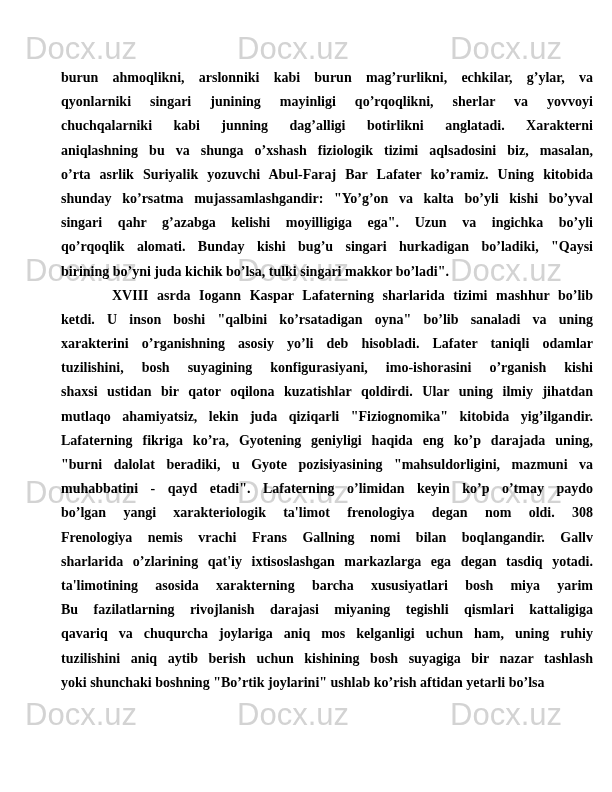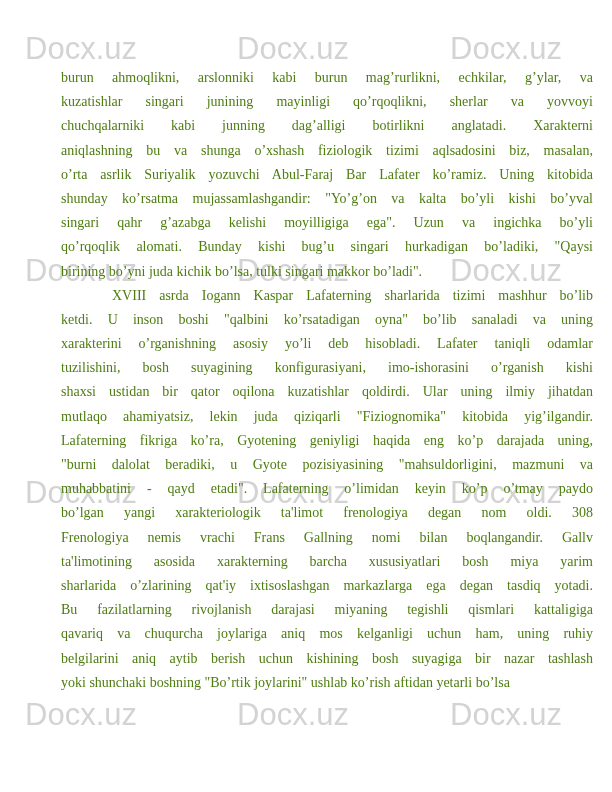--- a/index.html
+++ b/index.html
@@ -74,45 +74,45 @@
       <span class="wm" style="left: 25px; top: 255px; color: rgb(211, 211, 211);">Docx.uz</span>
       <span class="wm" style="left: 237px; top: 255px; color: rgb(211, 211, 211);">Docx.uz</span>
       <span class="wm" style="left: 450px; top: 255px; color: rgb(211, 211, 211);">Docx.uz</span>
       <span class="wm" style="left: 25px; top: 477px; color: rgb(211, 211, 211);">Docx.uz</span>
       <span class="wm" style="left: 237px; top: 477px; color: rgb(211, 211, 211);">Docx.uz</span>
       <span class="wm" style="left: 450px; top: 477px; color: rgb(211, 211, 211);">Docx.uz</span>
       <span class="wm" style="left: 25px; top: 699px; color: rgb(211, 211, 211);">Docx.uz</span>
       <span class="wm" style="left: 237px; top: 699px; color: rgb(211, 211, 211);">Docx.uz</span>
       <span class="wm" style="left: 450px; top: 699px; color: rgb(211, 211, 211);">Docx.uz</span>
     </div>
-  <div id="textblock" style="color: #4d7c0f;">
+  <div id="textblock" style="color: #000000; font-weight: bold;">
       <div class="para">
         <div class="ln">burun ahmoqlikni, arslonniki kabi burun mag’rurlikni, echkilar, g’ylar, va</div>
-        <div class="ln">kuzatishlar singari junining mayinligi qo’rqoqlikni, sherlar va yovvoyi</div>
+        <div class="ln">qyonlarniki singari junining mayinligi qo’rqoqlikni, sherlar va yovvoyi</div>
         <div class="ln">chuchqalarniki kabi junning dag’alligi botirlikni anglatadi. Xarakterni</div>
         <div class="ln">aniqlashning bu va shunga o’xshash fiziologik tizimi aqlsadosini biz, masalan,</div>
         <div class="ln">o’rta asrlik Suriyalik yozuvchi Abul-Faraj Bar Lafater ko’ramiz. Uning kitobida</div>
         <div class="ln">shunday ko’rsatma mujassamlashgandir: "Yo’g’on va kalta bo’yli kishi bo’yval</div>
         <div class="ln">singari qahr g’azabga kelishi moyilligiga ega". Uzun va ingichka bo’yli</div>
         <div class="ln">qo’rqoqlik alomati. Bunday kishi bug’u singari hurkadigan bo’ladiki, "Qaysi</div>
         <div class="ln lastline">birining bo’yni juda kichik bo’lsa, tulki singari makkor bo’ladi".</div>
       </div>
       <div class="para">
         <div class="ln indented">XVIII asrda Iogann Kaspar Lafaterning sharlarida tizimi mashhur bo’lib</div>
         <div class="ln">ketdi. U inson boshi "qalbini ko’rsatadigan oyna" bo’lib sanaladi va uning</div>
         <div class="ln">xarakterini o’rganishning asosiy yo’li deb hisobladi. Lafater taniqli odamlar</div>
         <div class="ln">tuzilishini, bosh suyagining konfigurasiyani, imo-ishorasini o’rganish kishi</div>
         <div class="ln">shaxsi ustidan bir qator oqilona kuzatishlar qoldirdi. Ular uning ilmiy jihatdan</div>
         <div class="ln">mutlaqo ahamiyatsiz, lekin juda qiziqarli "Fiziognomika" kitobida yig’ilgandir.</div>
         <div class="ln">Lafaterning fikriga ko’ra, Gyotening geniyligi haqida eng ko’p darajada uning,</div>
         <div class="ln">"burni dalolat beradiki, u Gyote pozisiyasining "mahsuldorligini, mazmuni va</div>
         <div class="ln">muhabbatini - qayd etadi". Lafaterning o’limidan keyin ko’p o’tmay paydo</div>
         <div class="ln">bo’lgan yangi xarakteriologik ta'limot frenologiya degan nom oldi. 308</div>
         <div class="ln">Frenologiya nemis vrachi Frans Gallning nomi bilan boqlangandir. Gallv</div>
+        <div class="ln">sharlarida o’zlarining qat'iy ixtisoslashgan markazlarga ega degan tasdiq yotadi.</div>
         <div class="ln">ta'limotining asosida xarakterning barcha xususiyatlari bosh miya yarim</div>
-        <div class="ln">sharlarida o’zlarining qat'iy ixtisoslashgan markazlarga ega degan tasdiq yotadi.</div>
         <div class="ln">Bu fazilatlarning rivojlanish darajasi miyaning tegishli qismlari kattaligiga</div>
         <div class="ln">qavariq va chuqurcha joylariga aniq mos kelganligi uchun ham, uning ruhiy</div>
-        <div class="ln">belgilarini aniq aytib berish uchun kishining bosh suyagiga bir nazar tashlash</div>
+        <div class="ln">tuzilishini aniq aytib berish uchun kishining bosh suyagiga bir nazar tashlash</div>
         <div class="ln lastline">yoki shunchaki boshning "Bo’rtik joylarini" ushlab ko’rish aftidan yetarli bo’lsa</div>
       </div>
     </div>
 </div>
 
 </body></html>

